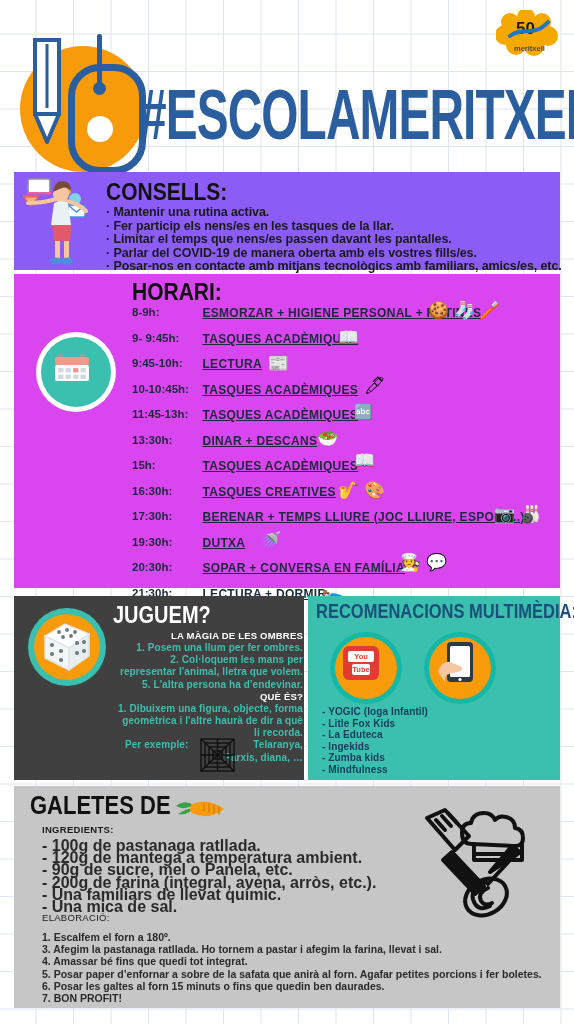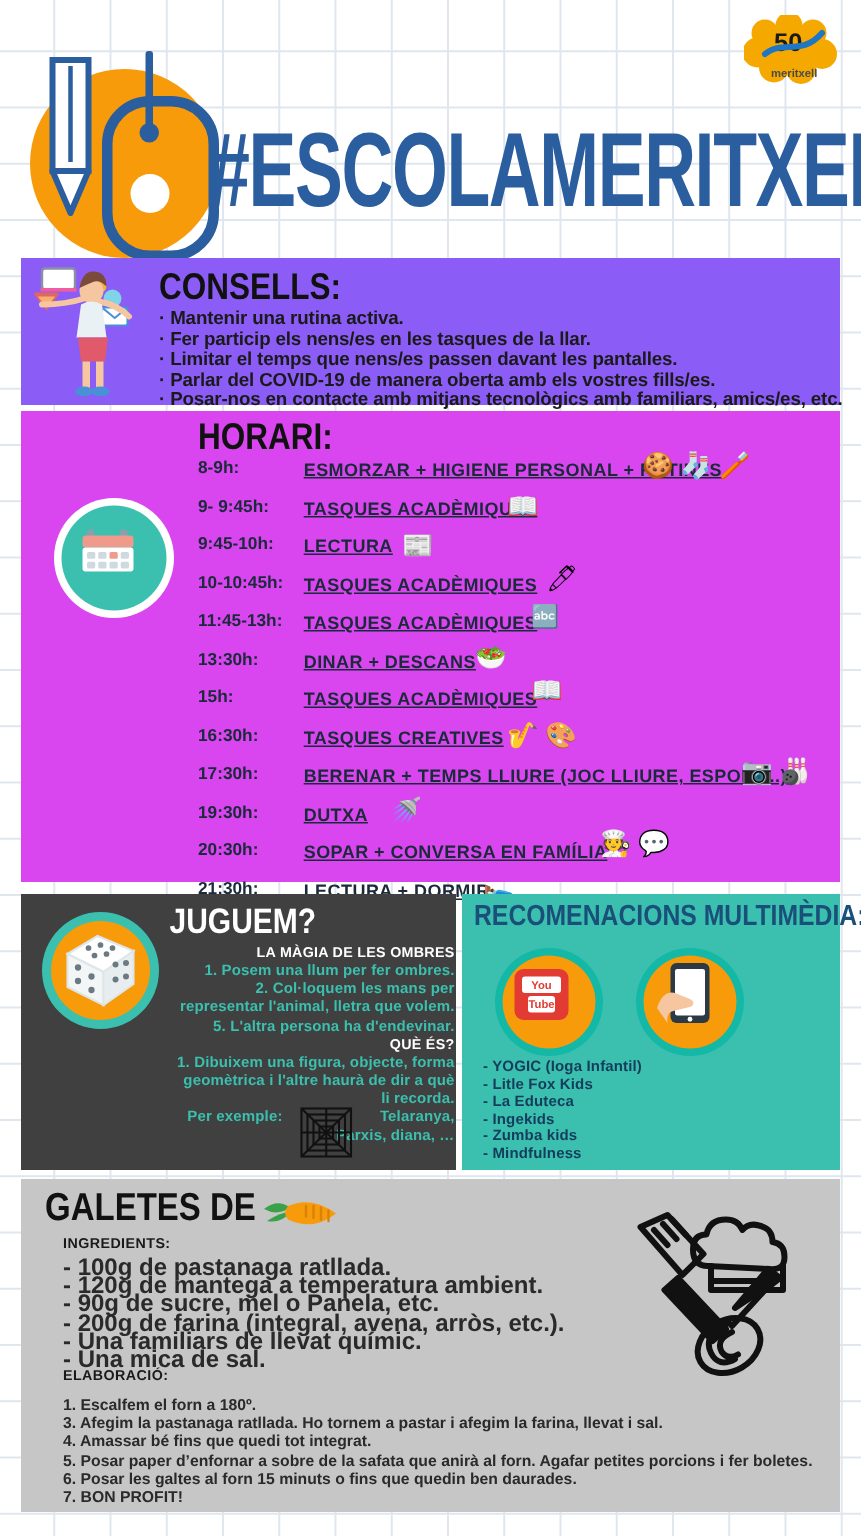--- a/index.html
+++ b/index.html
@@ -105,21 +105,21 @@
     line-height:11.6px;white-space:nowrap;letter-spacing:0.1px;
   }
 
   
   #galetes{left:14px;top:786px;width:546px;height:222px;background:#c6c6c6;}
   #galetes-title{position:absolute;left:16px;top:4px;font-size:22px;color:#111;}
   #carrot{position:absolute;left:160px;top:6px;width:60px;height:30px;}
   #ingr-head{position:absolute;left:28px;top:38px;font-size:9.5px;font-weight:bold;color:#1a1a1a;letter-spacing:0.3px;}
   #ingr-list{position:absolute;left:28px;top:54px;}
   #ingr-list li{list-style:none;font-size:16px;font-weight:bold;color:#2a2a2a;line-height:12.2px;white-space:nowrap;}
-  #elab-head{position:absolute;left:28px;top:126px;font-size:9.5px;font-weight:bold;color:#1a1a1a;letter-spacing:0.3px;}
+  #elab-head{position:absolute;left:28px;top:126px;font-size:9.5px;font-weight:normal;color:#1a1a1a;letter-spacing:0.3px;}
   #elab-list{position:absolute;left:28px;top:145px;}
   #elab-list li{list-style:none;font-size:10.5px;font-weight:bold;color:#2a2a2a;line-height:12.2px;white-space:nowrap;}
   #chef-illus{position:absolute;right:18px;top:10px;width:130px;height:128px;}
 </style>
 </head>
 <body>
 
 <div id="grid"></div>
 
 <div class="layer">

